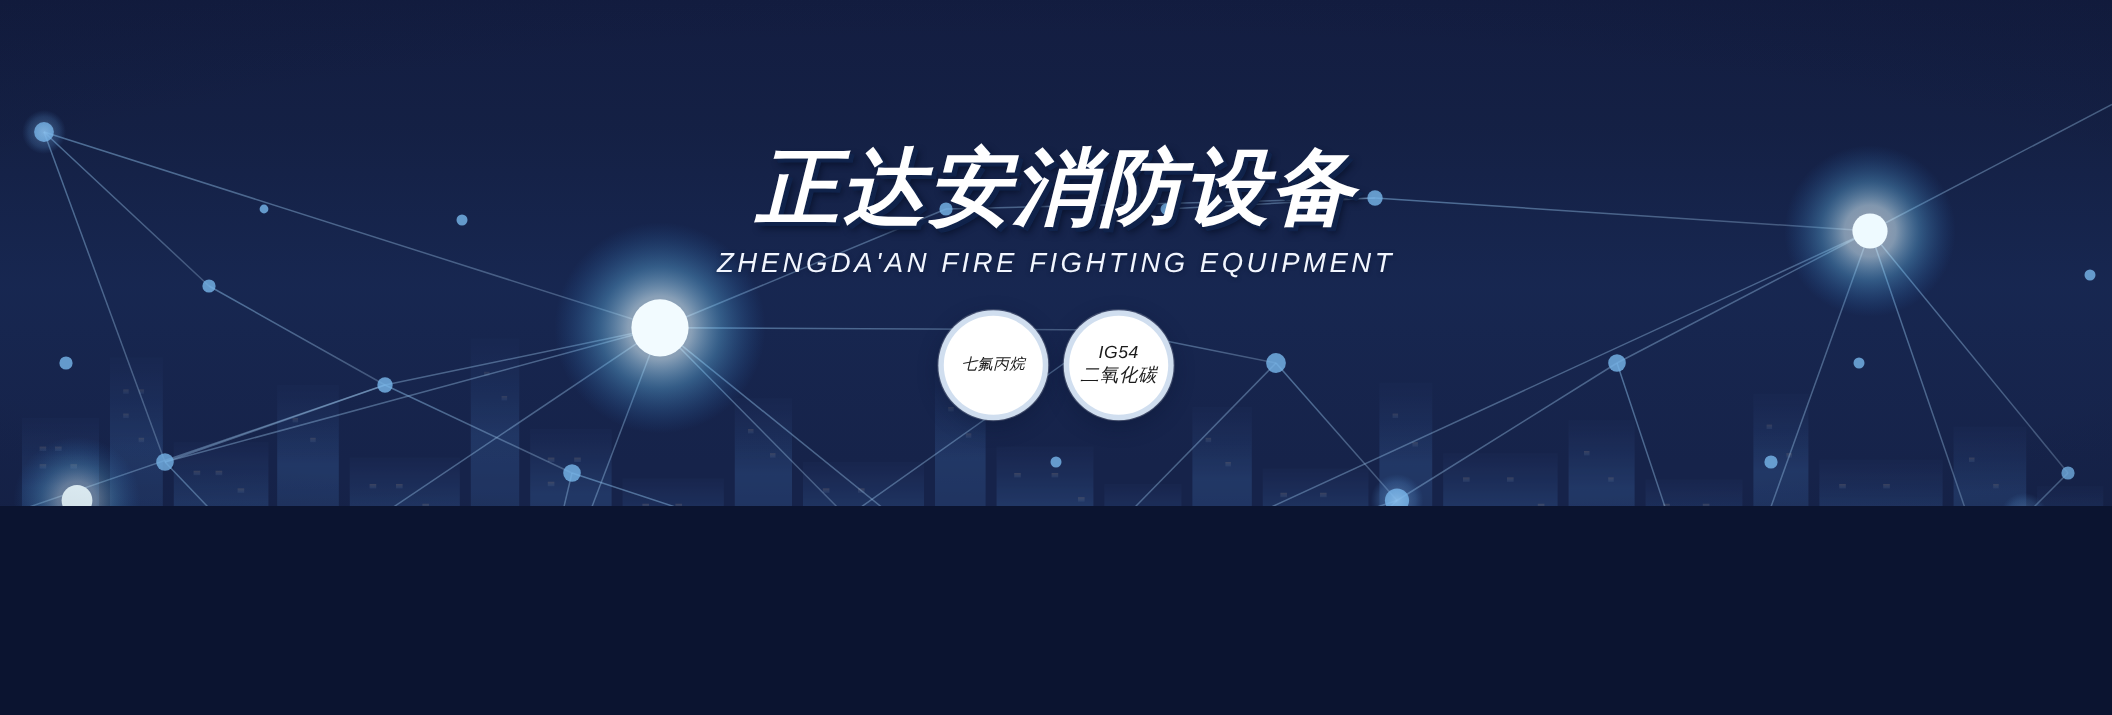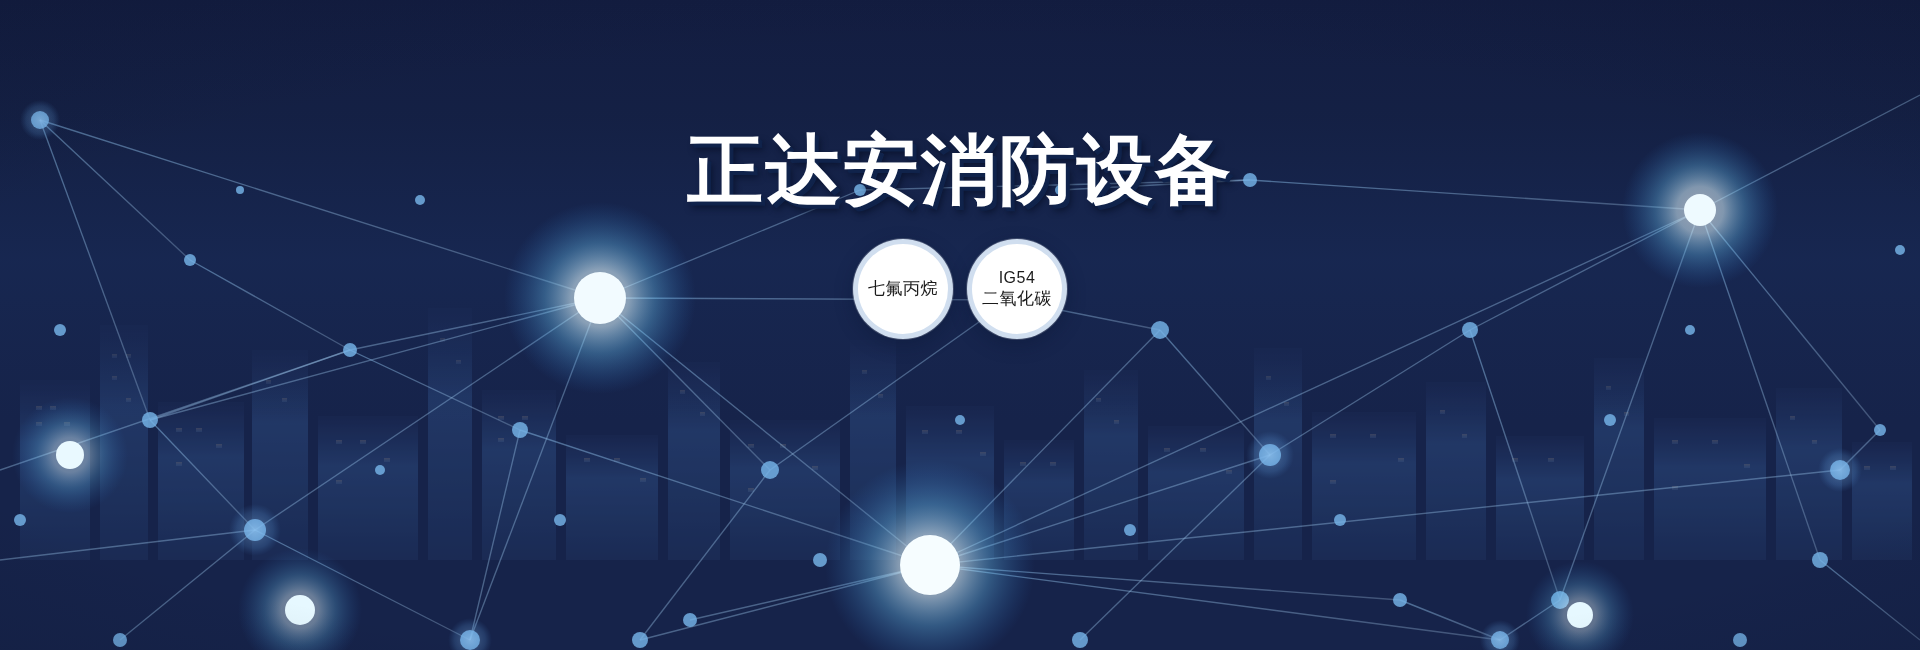--- a/index.html
+++ b/index.html
@@ -1,24 +1,25 @@
 <!DOCTYPE html>
 <html><head>
 <meta charset="utf-8">
 <title>ZHENGDA'AN FIRE FIGHTING EQUIPMENT</title>
 <style>
   html,body{margin:0;padding:0;background:#0b1430;}
   *{box-sizing:border-box;}
 
   .stage{
     position:relative;
-    width:1920px;height:650px;
+    width:1920px;height:460px;
     overflow:hidden;
     font-family:"Liberation Sans","DejaVu Sans",sans-serif;
     background:#c2410c;
+    font-style:italic;
   }
 
   
   .bg-base{
     position:absolute;inset:0;
     background:
       radial-gradient(110% 80% at 50% 118%, #3f7fd0 0%, #2c60ab 22%, #1f4484 45%, #1a2f5f 68%, #16234a 100%),
       linear-gradient(180deg,#141f45 0%,#18274f 30%,#1d3straight 60%);
     background-color:#16234a;
   }
@@ -90,21 +91,21 @@
     text-align:center;
   }
   .badge .ln{
     font-size:17px;
     font-weight:400;
     letter-spacing:.5px;
     white-space:nowrap;
     font-family:"DejaVu Sans","Liberation Sans",sans-serif;
   }
   .badge .ln.latin{ font-family:"Liberation Sans","DejaVu Sans",sans-serif; font-size:16px;text-align:center; }
-  .badge.single .ln{ font-size:17px; }
+  .badge.single .ln{ font-size:14px; }
 </style>
 </head>
 <body>
 
 <div class="stage">
 
   <div class="bg-base"></div>
 
   <svg class="skyline" viewBox="0 0 1920 330" preserveAspectRatio="none">
     <defs>
@@ -350,20 +351,21 @@
       <circle cx="70" cy="455" r="14" fill="#e9f9ff"></circle>
     </g>
   </svg>
 
   <div class="bg-vignette"></div>
 
   <div class="content">
 
     <h1 class="title">正达安消防设备</h1>
 
+    <p class="subtitle">ZHENGDA'AN FIRE FIGHTING EQUIPMENT</p>
 
     <div class="badges">
 
       <div class="badge single">
         <span class="ln">七氟丙烷</span>
       </div>
 
 
       <div class="badge">
         <span class="ln latin">IG54</span>

